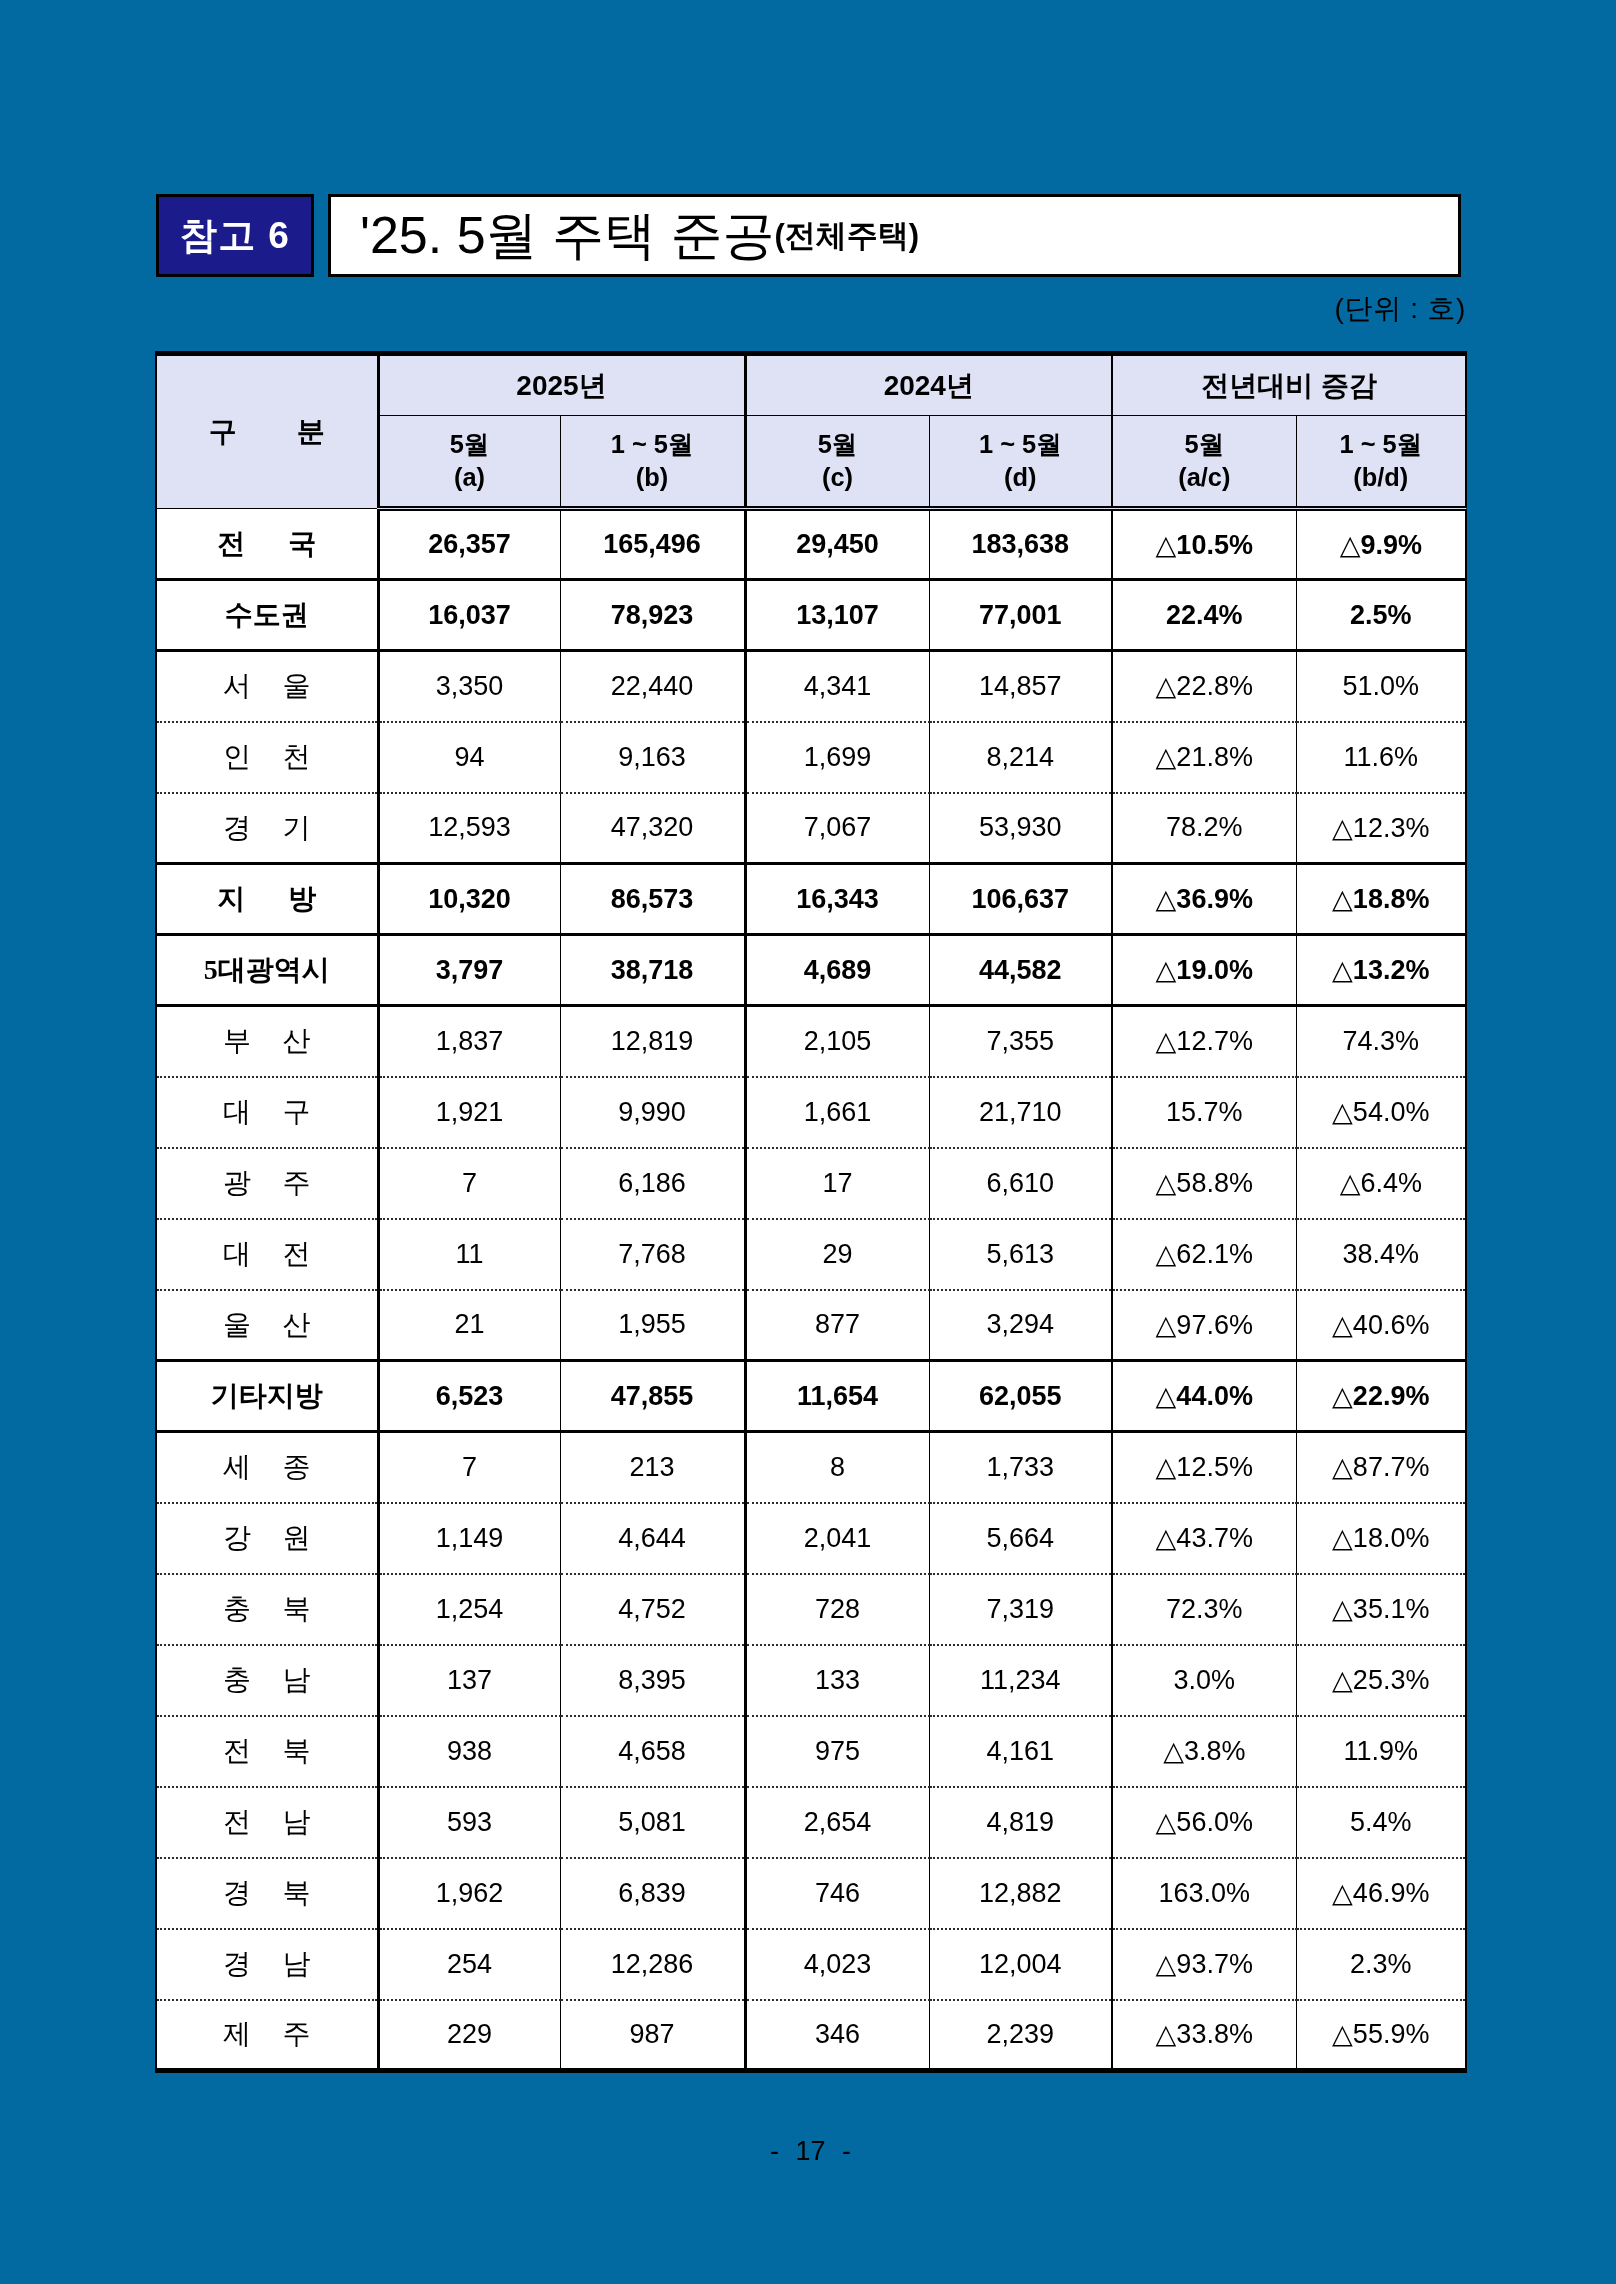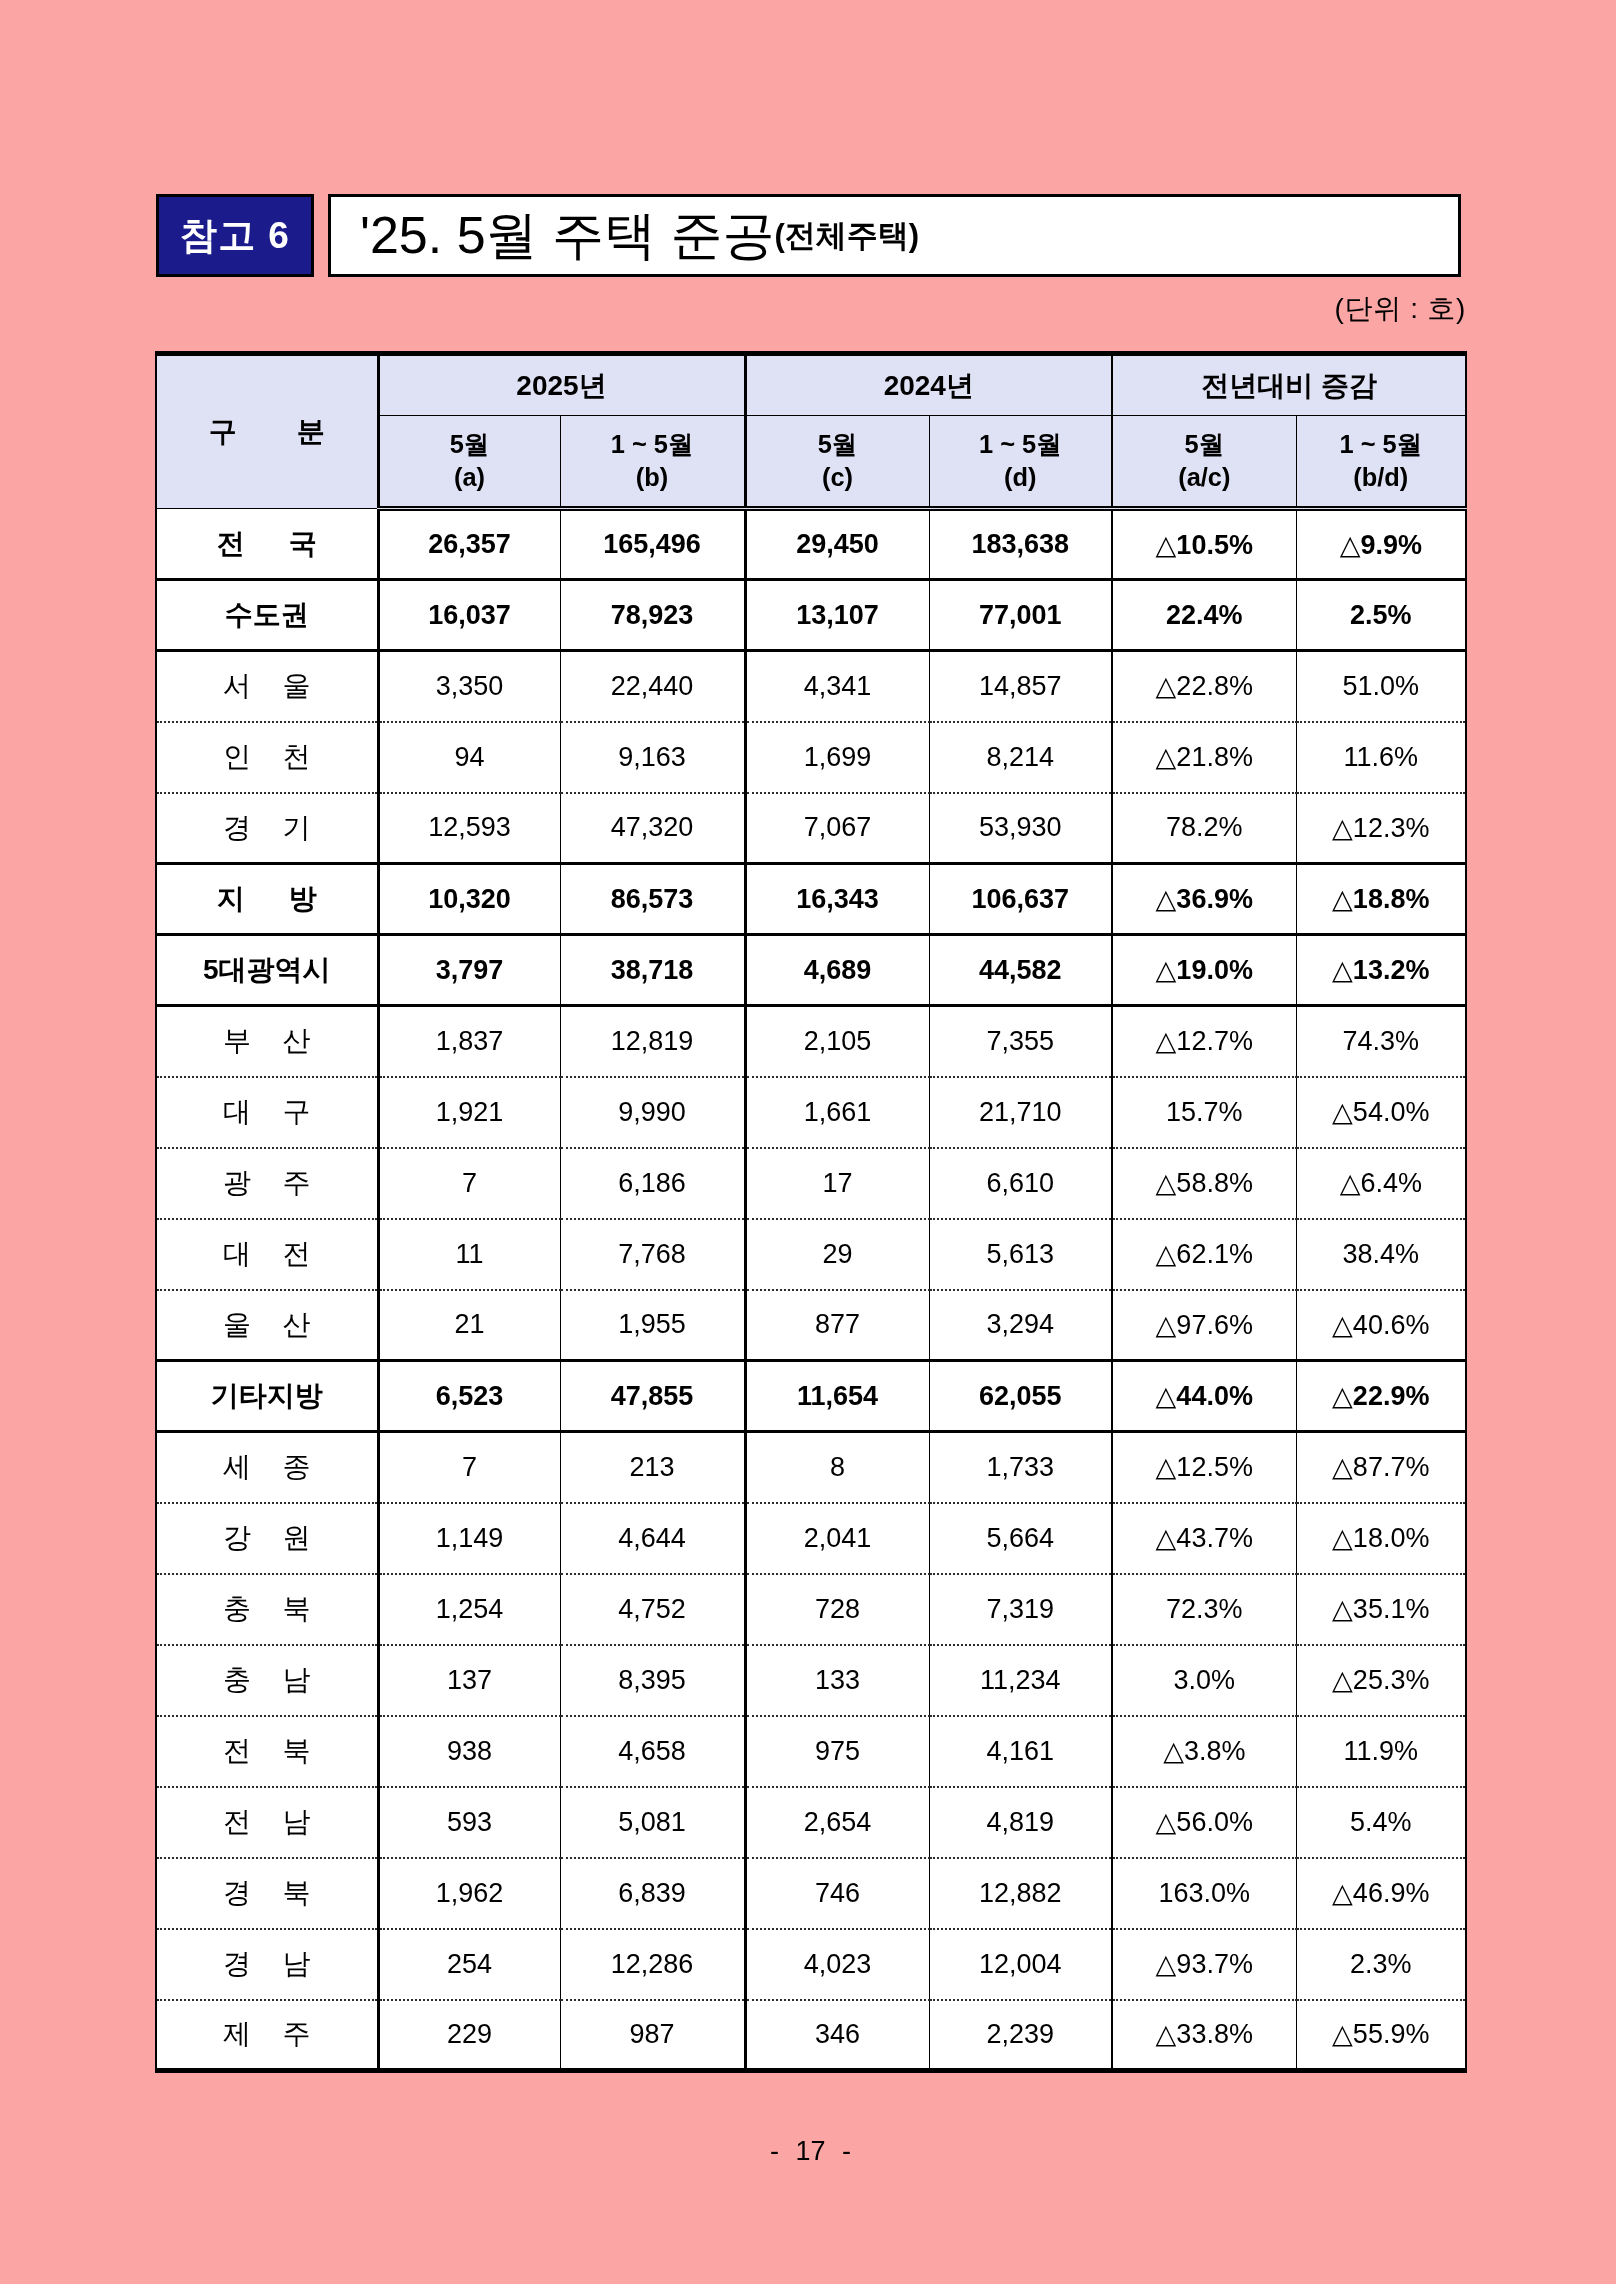--- a/index.html
+++ b/index.html
@@ -3,21 +3,21 @@
 <meta charset="utf-8">
 <style>
   * { margin: 0; padding: 0; box-sizing: border-box; }
   html, body { background: #ffffff; }
   body {
     width: 1616px; height: 2284px;
     position: relative;
     font-family: "Liberation Sans", "DejaVu Sans", sans-serif;
     color: #000;
   }
-  .page { position: absolute; inset: 0; background: #fca5a5; }
+  .page { position: absolute; inset: 0; background: #0369a1; }
 
   
   .ref-badge {
     position: absolute; left: 156px; top: 194px;
     width: 158px; height: 83px;
     background: #1b1b8c;
     border: 3.3px solid #000;
     color: #fff;
     font-size: 37px; font-weight: bold;
     display: flex; align-items: center; justify-content: center;
@@ -84,21 +84,21 @@
     background: #fff;
     text-align: center; vertical-align: middle;
   }
   tbody td {
     font-size: 27px;
     text-align: center; vertical-align: middle;
     letter-spacing: 0px;
     background: #fff;
   }
   tr.row-bold th.rl, tr.row-bold td { font-weight: bold; }
-  tr.row-bold th.rl { word-spacing: 36px; }
+  tr.row-bold th.rl { word-spacing: 36px; font-family: Liberation Serif, serif; }
   tr.sep-solid  > th, tr.sep-solid  > td { border-bottom: 3.3px solid #000; }
   tr.sep-dotted > th, tr.sep-dotted > td { border-bottom: 2px dotted #2b2b2b; }
   tr.sep-none   > th, tr.sep-none   > td { border-bottom: none; }
 
   .page-number {
     position: absolute; left: 155px; top: 2136px;
     width: 1311px;
     text-align: center;
     font-size: 27px;
     word-spacing: 9px;

